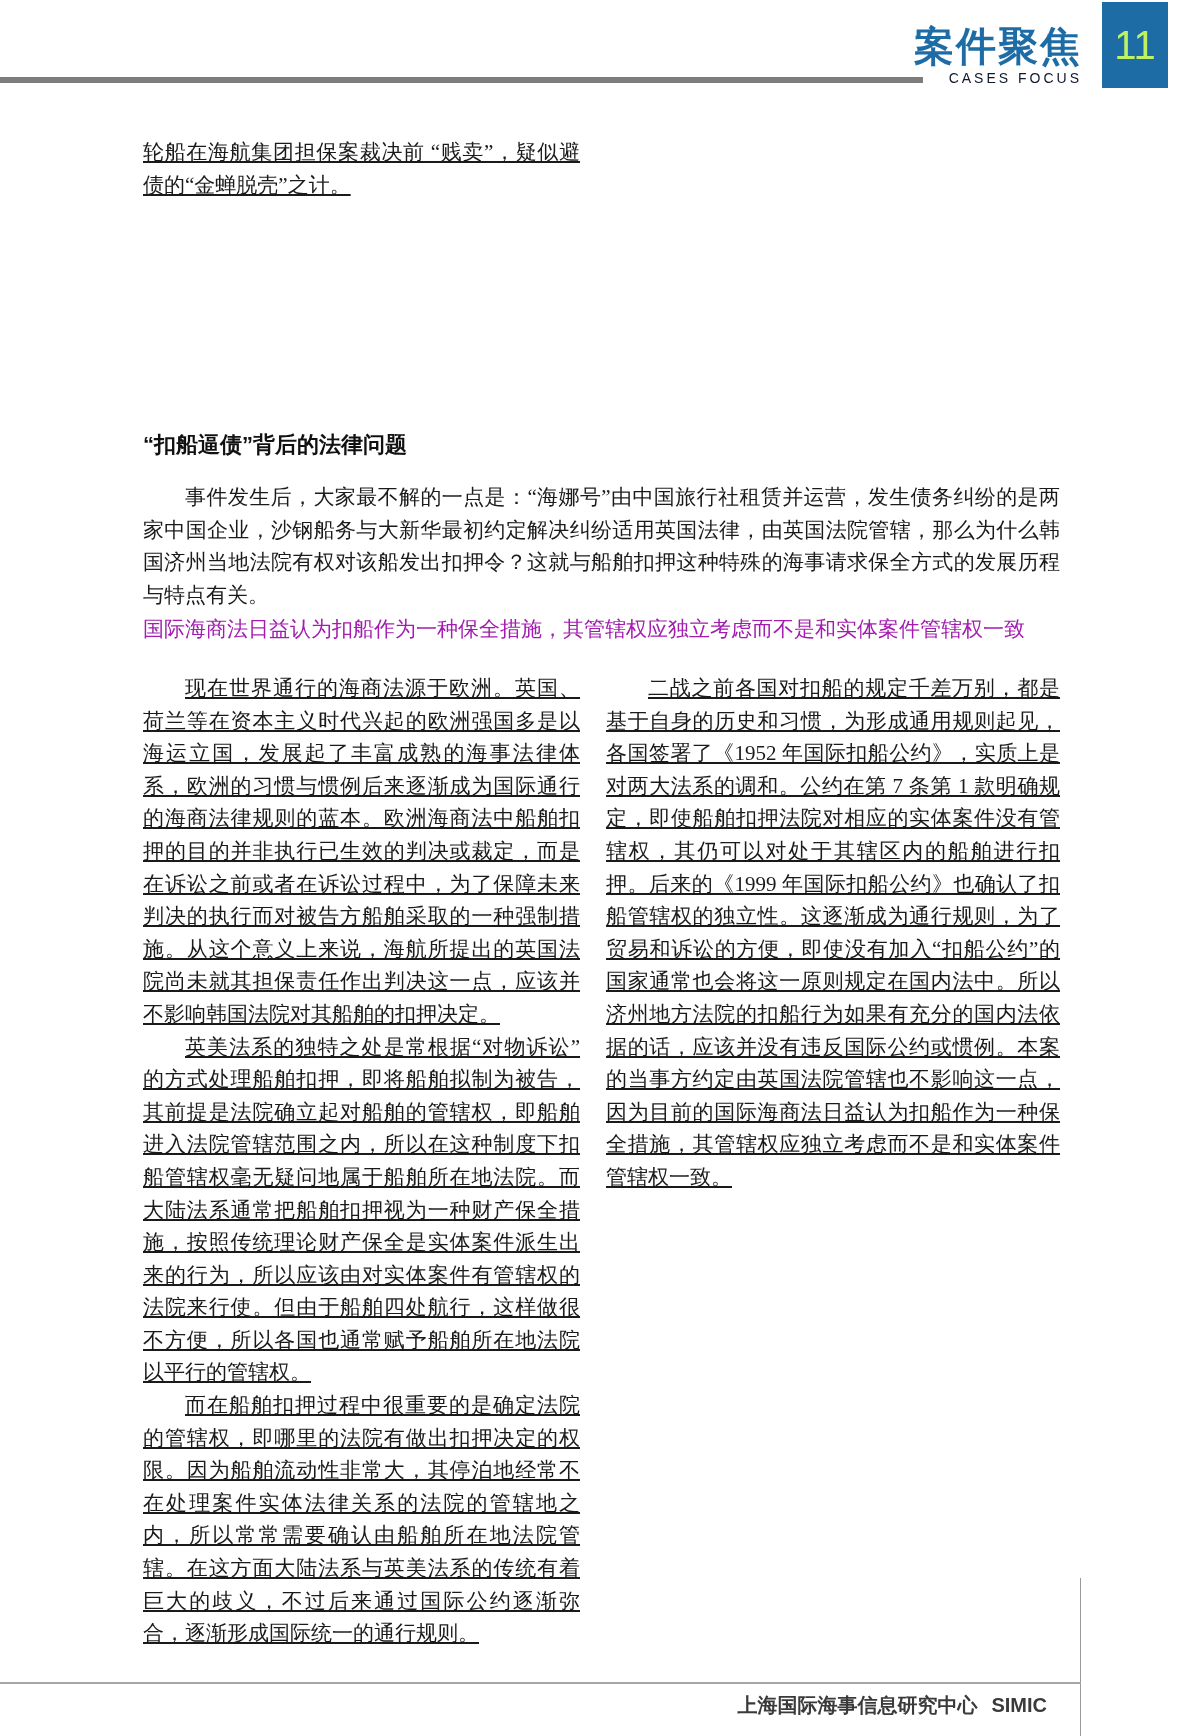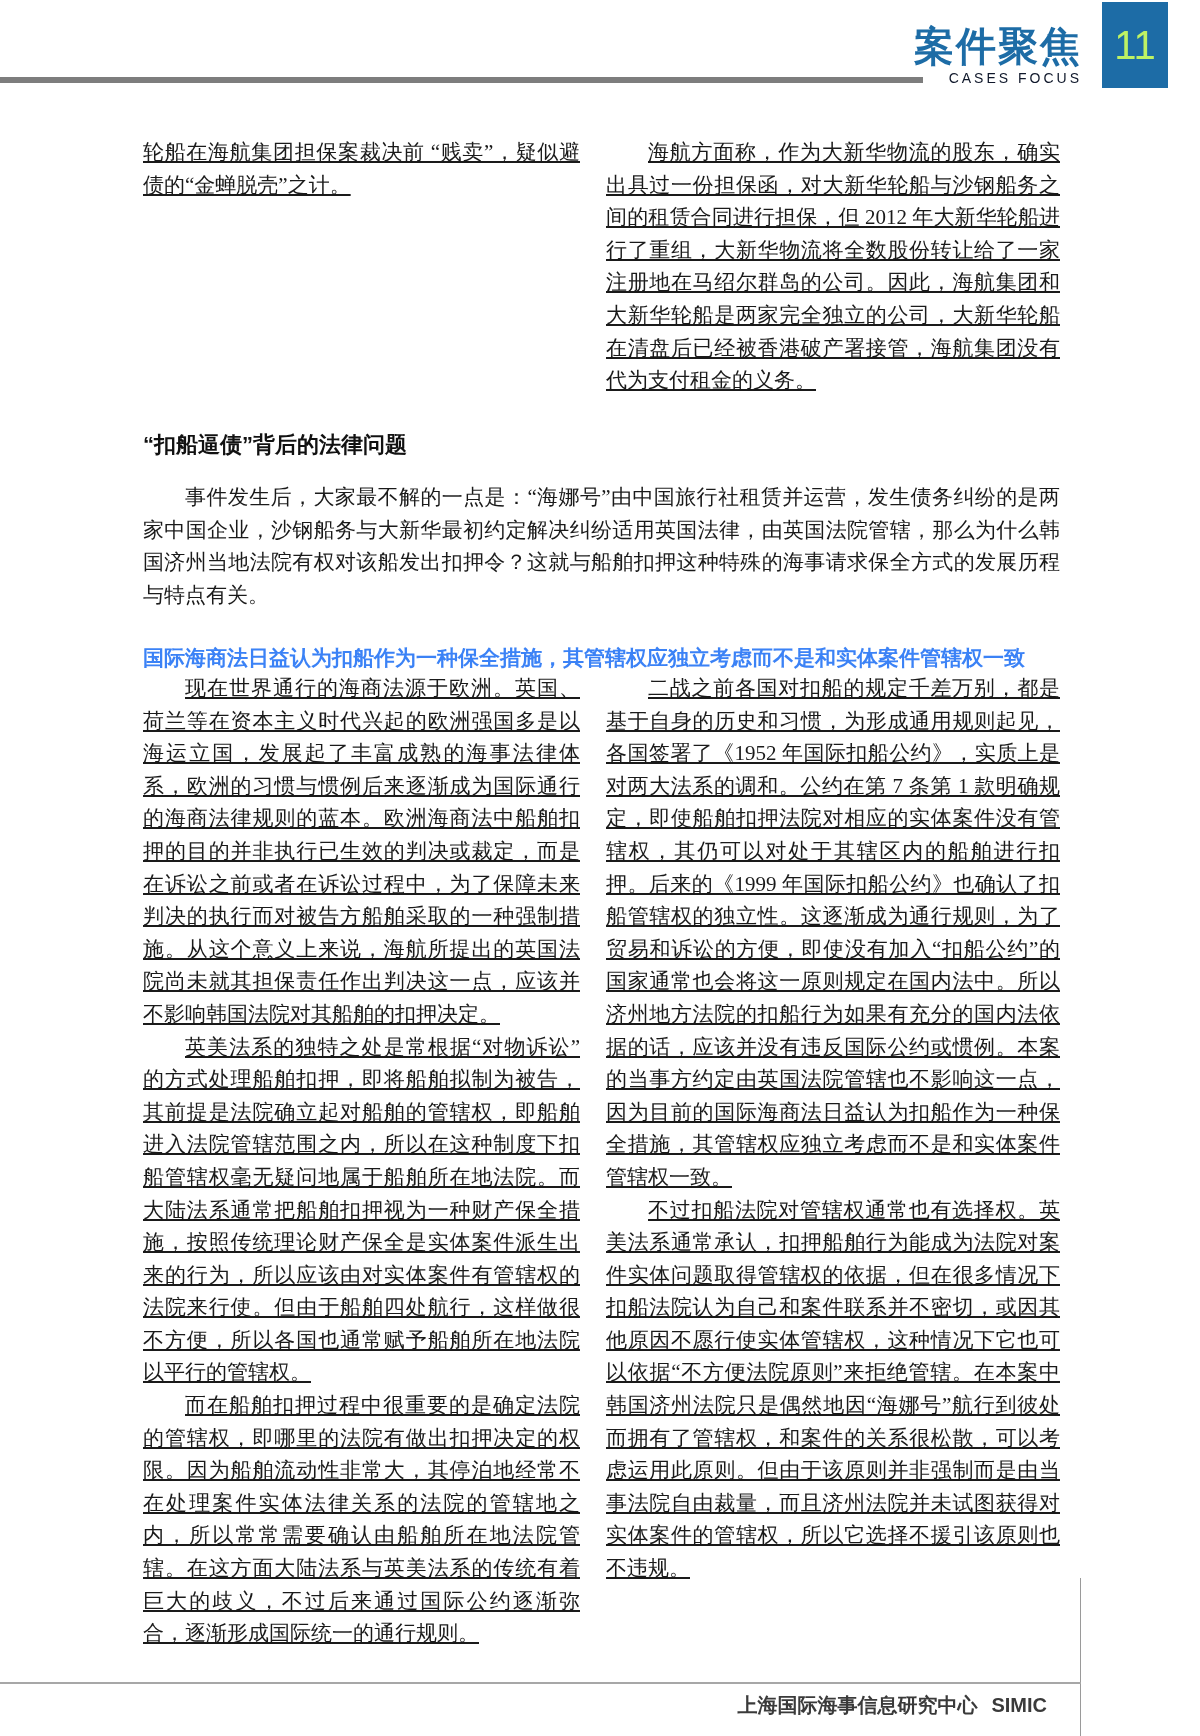--- a/index.html
+++ b/index.html
@@ -46,23 +46,23 @@
   }
   p.indent{text-indent:2em;}
   .intro{top:136px;}
   .section-heading{
     top:430px;text-align:left;
     font-family:"Liberation Sans","DejaVu Sans",sans-serif;
     font-weight:bold;font-size:22px;color:#111111;
   }
   .lead{top:481px;}
   .red-heading{
-    top:644px;
+    top:615px;
     font-family:"Liberation Sans","DejaVu Sans",sans-serif;
-    font-weight:bold;font-size:21px;color:#3b82f6;
+    font-weight:normal;font-size:21px;color:#a21caf;
     white-space:nowrap;
   }
   .bodycols{top:672px;}
   
   .ft-vline{
     position:absolute;left:1080px;top:1578px;
     width:1px;height:158px;background:#9a9a9a;
   }
   .ft-hline{
     position:absolute;left:0;top:1682px;
@@ -85,42 +85,38 @@
   <div class="hdr-title">案件聚焦</div>
   <div class="hdr-sub">CASES FOCUS</div>
   <div class="hdr-pagebox">
     <span>11</span>
   </div>
 
   <div class="content cols intro">
     <div class="col-l">
       <p class="body-p">轮船在海航集团担保案裁决前 “贱卖”，疑似避债的“金蝉脱壳”之计。</p>
     </div>
-    <div class="col-r">
-      <p class="body-p indent">海航方面称，作为大新华物流的股东，确实出具过一份担保函，对大新华轮船与沙钢船务之间的租赁合同进行担保，但 2012 年大新华轮船进行了重组，大新华物流将全数股份转让给了一家注册地在马绍尔群岛的公司。因此，海航集团和大新华轮船是两家完全独立的公司，大新华轮船在清盘后已经被香港破产署接管，海航集团没有代为支付租金的义务。</p>
-    </div>
   </div>
 
   <div class="content section-heading">“扣船逼债”背后的法律问题</div>
 
   <div class="content lead">
     <p class="body-p indent">事件发生后，大家最不解的一点是：“海娜号”由中国旅行社租赁并运营，发生债务纠纷的是两家中国企业，沙钢船务与大新华最初约定解决纠纷适用英国法律，由英国法院管辖，那么为什么韩国济州当地法院有权对该船发出扣押令？这就与船舶扣押这种特殊的海事请求保全方式的发展历程与特点有关。</p>
   </div>
 
   <div class="content red-heading">国际海商法日益认为扣船作为一种保全措施，其管辖权应独立考虑而不是和实体案件管辖权一致</div>
 
   <div class="content cols bodycols">
     <div class="col-l">
       <p class="body-p indent">现在世界通行的海商法源于欧洲。英国、荷兰等在资本主义时代兴起的欧洲强国多是以海运立国，发展起了丰富成熟的海事法律体系，欧洲的习惯与惯例后来逐渐成为国际通行的海商法律规则的蓝本。欧洲海商法中船舶扣押的目的并非执行已生效的判决或裁定，而是在诉讼之前或者在诉讼过程中，为了保障未来判决的执行而对被告方船舶采取的一种强制措施。从这个意义上来说，海航所提出的英国法院尚未就其担保责任作出判决这一点，应该并不影响韩国法院对其船舶的扣押决定。</p>
       <p class="body-p indent">英美法系的独特之处是常根据“对物诉讼”的方式处理船舶扣押，即将船舶拟制为被告，其前提是法院确立起对船舶的管辖权，即船舶进入法院管辖范围之内，所以在这种制度下扣船管辖权毫无疑问地属于船舶所在地法院。而大陆法系通常把船舶扣押视为一种财产保全措施，按照传统理论财产保全是实体案件派生出来的行为，所以应该由对实体案件有管辖权的法院来行使。但由于船舶四处航行，这样做很不方便，所以各国也通常赋予船舶所在地法院以平行的管辖权。</p>
       <p class="body-p indent">而在船舶扣押过程中很重要的是确定法院的管辖权，即哪里的法院有做出扣押决定的权限。因为船舶流动性非常大，其停泊地经常不在处理案件实体法律关系的法院的管辖地之内，所以常常需要确认由船舶所在地法院管辖。在这方面大陆法系与英美法系的传统有着巨大的歧义，不过后来通过国际公约逐渐弥合，逐渐形成国际统一的通行规则。</p>
     </div>
     <div class="col-r">
       <p class="body-p indent">二战之前各国对扣船的规定千差万别，都是基于自身的历史和习惯，为形成通用规则起见，各国签署了《1952 年国际扣船公约》，实质上是对两大法系的调和。公约在第 7 条第 1 款明确规定，即使船舶扣押法院对相应的实体案件没有管辖权，其仍可以对处于其辖区内的船舶进行扣押。后来的《1999 年国际扣船公约》也确认了扣船管辖权的独立性。这逐渐成为通行规则，为了贸易和诉讼的方便，即使没有加入“扣船公约”的国家通常也会将这一原则规定在国内法中。所以济州地方法院的扣船行为如果有充分的国内法依据的话，应该并没有违反国际公约或惯例。本案的当事方约定由英国法院管辖也不影响这一点，因为目前的国际海商法日益认为扣船作为一种保全措施，其管辖权应独立考虑而不是和实体案件管辖权一致。</p>
-      <p class="body-p indent">不过扣船法院对管辖权通常也有选择权。英美法系通常承认，扣押船舶行为能成为法院对案件实体问题取得管辖权的依据，但在很多情况下扣船法院认为自己和案件联系并不密切，或因其他原因不愿行使实体管辖权，这种情况下它也可以依据“不方便法院原则”来拒绝管辖。在本案中韩国济州法院只是偶然地因“海娜号”航行到彼处而拥有了管辖权，和案件的关系很松散，可以考虑运用此原则。但由于该原则并非强制而是由当事法院自由裁量，而且济州法院并未试图获得对实体案件的管辖权，所以它选择不援引该原则也不违规。</p>
     </div>
   </div>
 
   <div class="ft-vline"></div>
   <div class="ft-hline"></div>
   <div class="ft-text">
     <span>上海国际海事信息研究中心</span><span class="abbr">SIMIC</span>
   </div>
 
 </div>

